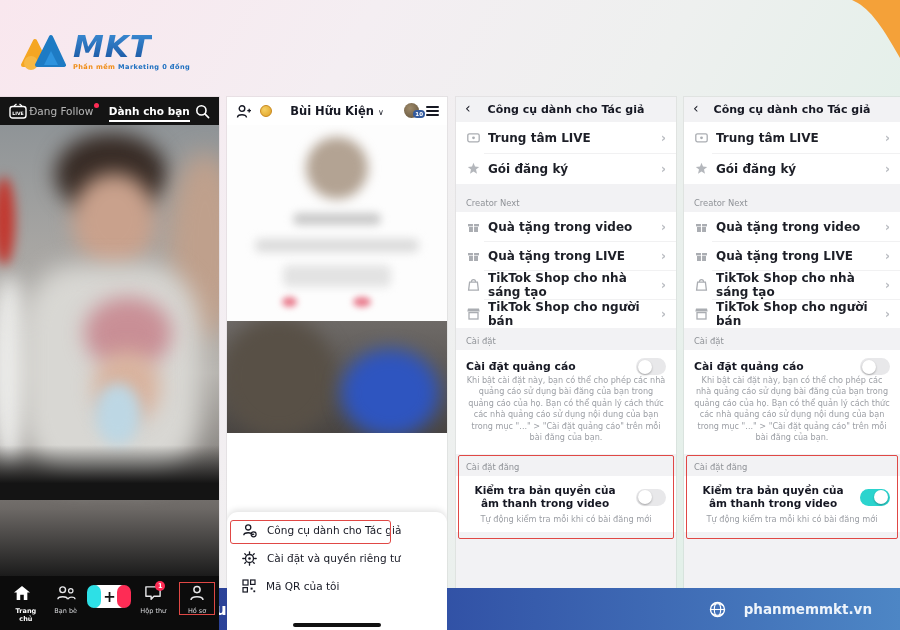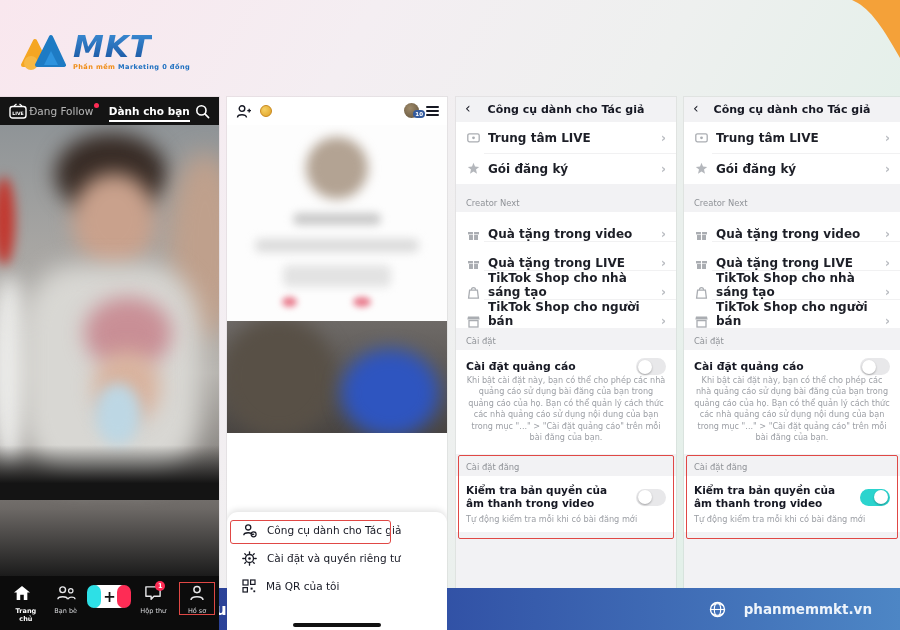--- a/index.html
+++ b/index.html
@@ -102,32 +102,32 @@
   
   .sp-header{ position:relative; height:25px;}
   .sp-back{ position:absolute; left:9px; top:4px; font-size:14px; color:#161823; line-height:1;}
   .sp-title{ text-align:center; font-size:11px; font-weight:bold; color:#161823; padding-top:6px;}
   .scard{ background:#fff;}
   .srow{ display:flex; align-items:center; gap:8px; height:31px; padding:0 10px; position:relative;}
   .srow + .srow::before{ content:""; position:absolute; top:0; left:28px; right:0; height:1px; background:#f1f1f2;}
   .srow .slabel{ flex:1; font-size:12px; font-weight:600; color:#1d1f27;}
   .srow .chev{ color:#b8bbc0; font-size:12px; font-weight:bold;}
   .srow .sicon{ width:14px; display:flex; justify-content:center;}
-  .card2 .srow{ height:29px;align-items:flex-end;}
+  .card2 .srow{ height:29px;}
   .ssec{ font-size:8.4px; color:#8f9297; padding:8px 10px 4px;}
   .ads-card{ padding:8px 10px 10px;text-align:center;}
   .ads-head{ display:flex; align-items:center; justify-content:space-between;}
   .ads-title{ font-size:10.8px; font-weight:bold; color:#161823;}
   .ads-desc{ font-size:8.1px; color:#9b9ea4; line-height:1.42; }
   .tg{ width:30px; height:17px; border-radius:9px; background:#e8e8ea; position:relative; flex:none;}
   .tg::after{ content:""; position:absolute; width:14px; height:14px; border-radius:50%; background:#fff;
     top:1.5px; left:2px; box-shadow:0 1px 2px rgba(0,0,0,.3);}
   .tg.on{ background:#2bd4ce;}
   .tg.on::after{ left:auto; right:2px;}
-  .cr-card{ padding:8px 10px; position:relative; height:56px;}
+  .cr-card{ padding:8px 10px; position:relative; height:56px;text-align:center;}
   .cr-title{ font-size:10.5px; font-weight:bold; color:#161823; width:158px; line-height:1.25;}
   .cr-sub{ font-size:8.2px; color:#9b9ea4; margin-top:4px;}
   .cr-card .tg{ position:absolute; right:10px; top:13px;}
   .sp-hl{ left:2px; right:2px; top:358px; height:84px; border-radius:2px;}
 
   
   .footer{ position:absolute; left:0; bottom:0; width:100%; height:42px; display:flex; align-items:center;
     background:linear-gradient(90deg,#27368c 0%,#2f4da3 45%,#4d86c5 100%); z-index:3;}
   .f-logo{ margin-left:116px; text-align:center; line-height:1;}
   .f-logo .f-mkt{ font-size:12px; font-weight:bold; color:#fff; letter-spacing:2px; display:block; margin-top:-2px;}
@@ -231,20 +231,21 @@
 
   <div class="phone" id="p2">
     <div class="p2-top">
       <svg class="p2-adduser" width="16" height="15" viewBox="0 0 16 15">
         <circle cx="6" cy="4.6" r="2.8" fill="none" stroke="#161823" stroke-width="1.4"></circle>
         <path d="M1.5 13.5 c0-3.6 9-3.6 9 0" fill="none" stroke="#161823" stroke-width="1.4"></path>
         <line x1="11.3" y1="6.6" x2="15" y2="6.6" stroke="#161823" stroke-width="1.3"></line>
         <line x1="13.2" y1="4.8" x2="13.2" y2="8.4" stroke="#161823" stroke-width="1.3"></line>
       </svg>
       <span class="p2-coin"></span>
+      <div class="p2-title"><span>Bùi Hữu Kiện</span> <span class="p2-caret">∨</span></div>
       <span class="p2-avatar"></span>
       <span class="p2-avbadge">10</span>
       <div class="p2-burger">
           <span></span>
           <span></span>
           <span></span>
         </div>
     </div>
     <div class="p2-blur">
       <span class="blob b-av"></span>

